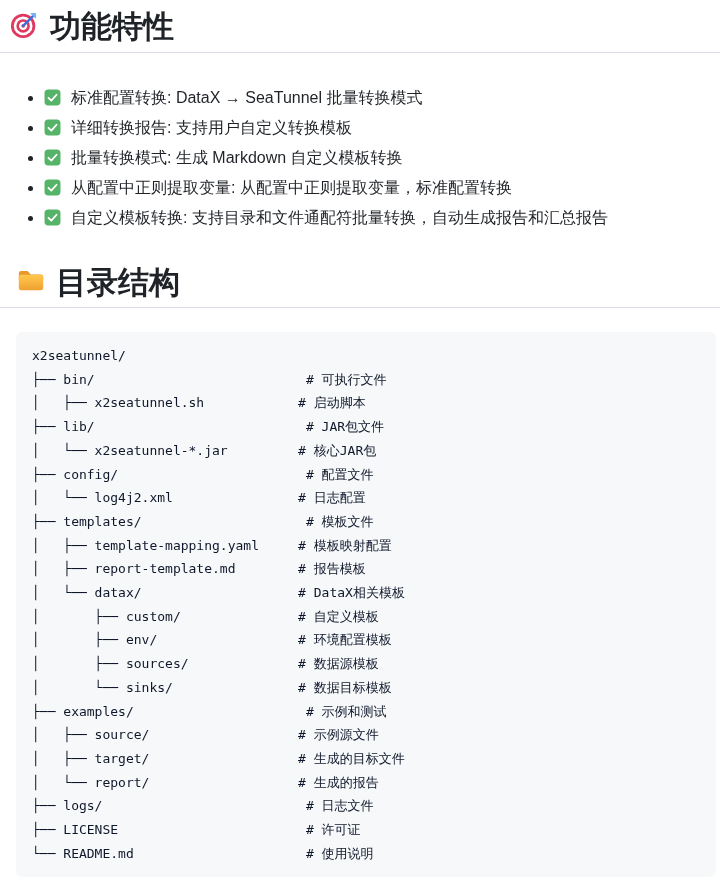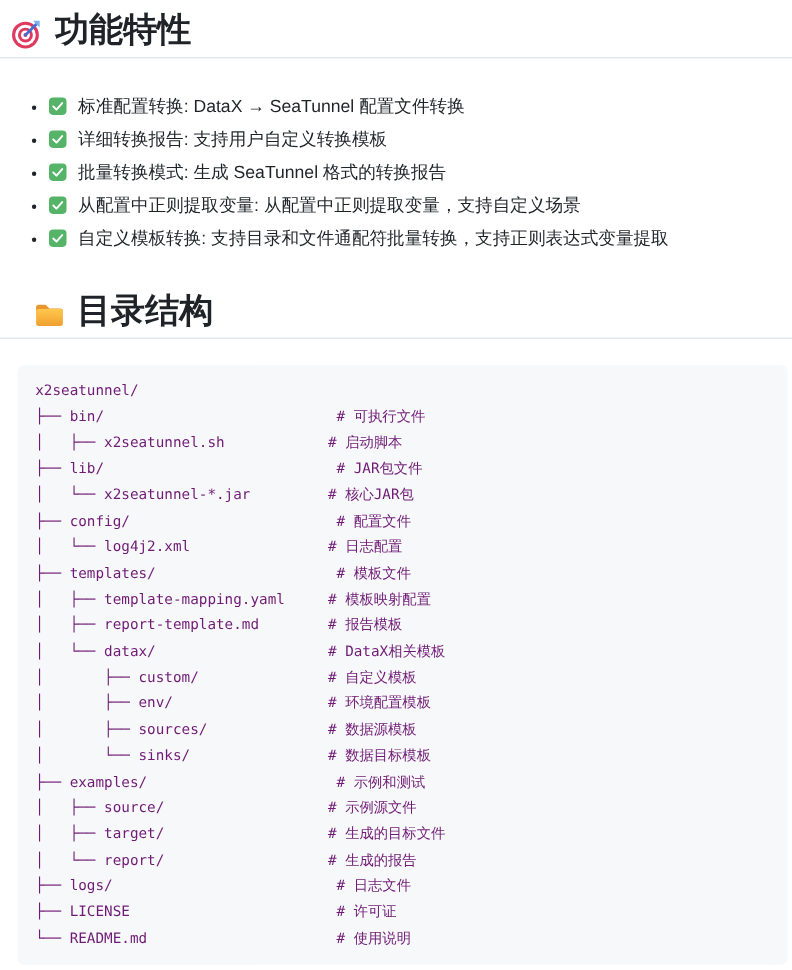--- a/index.html
+++ b/index.html
@@ -10,25 +10,25 @@
     color: #1f2328;
     font-family: "Liberation Sans", "DejaVu Sans", sans-serif;
     font-size: 16px;
     overflow: hidden;
   }
   .content { padding: 2px 16px 0 16px; }
 
   h2.md-h {
     font-size: 31px; font-weight: 700;
     line-height: 36px;
-    display: flex; align-items: flex-end; gap: 10px;
+    display: flex; align-items: flex-start; gap: 10px;
     border-bottom: 1px solid #d8dee4;
   }
   .h-first { margin: 0 -16px; padding: 7px 16px 7px 10px; }
-  .h-second { margin: 32px -16px 0; padding: 0 30px 6px; position: relative; }
+  .h-second { margin: 32px -16px 0; padding: 0 16px 6px; position: relative; }
 
   .emoji { display: inline-flex; width: 30px; height: 30px; flex: none; }
   .emoji svg { width: 100%; height: 100%; }
 
   ul.feature-list { margin: 30px 0 0; padding-left: 28px; }
   li.feature-item { padding: 4px 0; line-height: 22px; }
   li.feature-item::marker { color: #1f2328; }
   .check {
     display: inline-block; width: 17px; height: 17px;
     margin-right: 10px; vertical-align: -3px;
@@ -37,21 +37,21 @@
   .feature-label { font-weight: 400; }
 
   pre.code-block {
     margin: 24px -12px 0 0;
     padding: 12px 16px;
     background: #f6f8fa;
     border-radius: 6px;
     font-family: "DejaVu Sans Mono", "Liberation Mono", monospace;
     font-size: 13px;
     line-height: 23.7px;
-    color: #701a75;
+    color: #0f172a;
     white-space: pre;
     overflow: hidden;
   }
 </style>
 </head>
 <body>
 
 <div class="content">
 
   <h2 class="md-h h-first">
@@ -70,57 +70,57 @@
     <span>功能特性</span>
   </h2>
 
   <ul class="feature-list">
   <li class="feature-item">
     <span class="check">
       <svg viewBox="0 0 16 16">
         <rect x="0.5" y="0.5" width="15" height="15" rx="3.5" fill="#55b467"></rect>
         <path d="M4.2 8.3 L6.9 11 L11.8 5.4" fill="none" stroke="#ffffff" stroke-width="1.7" stroke-linecap="round" stroke-linejoin="round"></path>
       </svg>
-    </span><strong class="feature-label">标准配置转换</strong><span class="feature-desc">: DataX → SeaTunnel 配置文件转换</span>
+    </span><strong class="feature-label">标准配置转换</strong><span class="feature-desc">: DataX → SeaTunnel 批量转换模式</span>
   </li>
 
   <li class="feature-item">
     <span class="check">
       <svg viewBox="0 0 16 16">
         <rect x="0.5" y="0.5" width="15" height="15" rx="3.5" fill="#55b467"></rect>
         <path d="M4.2 8.3 L6.9 11 L11.8 5.4" fill="none" stroke="#ffffff" stroke-width="1.7" stroke-linecap="round" stroke-linejoin="round"></path>
       </svg>
     </span><strong class="feature-label">详细转换报告</strong><span class="feature-desc">: 支持用户自定义转换模板</span>
   </li>
 
   <li class="feature-item">
     <span class="check">
       <svg viewBox="0 0 16 16">
         <rect x="0.5" y="0.5" width="15" height="15" rx="3.5" fill="#55b467"></rect>
         <path d="M4.2 8.3 L6.9 11 L11.8 5.4" fill="none" stroke="#ffffff" stroke-width="1.7" stroke-linecap="round" stroke-linejoin="round"></path>
       </svg>
-    </span><strong class="feature-label">批量转换模式</strong><span class="feature-desc">: 生成 SeaTunnel 格式的转换报告</span>
+    </span><strong class="feature-label">批量转换模式</strong><span class="feature-desc">: 生成 Markdown 自定义模板转换</span>
   </li>
 
   <li class="feature-item">
     <span class="check">
       <svg viewBox="0 0 16 16">
         <rect x="0.5" y="0.5" width="15" height="15" rx="3.5" fill="#55b467"></rect>
         <path d="M4.2 8.3 L6.9 11 L11.8 5.4" fill="none" stroke="#ffffff" stroke-width="1.7" stroke-linecap="round" stroke-linejoin="round"></path>
       </svg>
-    </span><strong class="feature-label">从配置中正则提取变量</strong><span class="feature-desc">: 从配置中正则提取变量，支持自定义场景</span>
+    </span><strong class="feature-label">从配置中正则提取变量</strong><span class="feature-desc">: 从配置中正则提取变量，标准配置转换</span>
   </li>
 
   <li class="feature-item">
     <span class="check">
       <svg viewBox="0 0 16 16">
         <rect x="0.5" y="0.5" width="15" height="15" rx="3.5" fill="#55b467"></rect>
         <path d="M4.2 8.3 L6.9 11 L11.8 5.4" fill="none" stroke="#ffffff" stroke-width="1.7" stroke-linecap="round" stroke-linejoin="round"></path>
       </svg>
-    </span><strong class="feature-label">自定义模板转换</strong><span class="feature-desc">: 支持目录和文件通配符批量转换，支持正则表达式变量提取</span>
+    </span><strong class="feature-label">自定义模板转换</strong><span class="feature-desc">: 支持目录和文件通配符批量转换，自动生成报告和汇总报告</span>
   </li>
 </ul>
 
   <h2 class="md-h h-second">
 
     <span class="emoji">
       <svg viewBox="0 0 32 32">
         <defs>
           <linearGradient id="fg" x1="0" y1="0" x2="0" y2="1">
             <stop offset="0" stop-color="#ffc84d"></stop>

